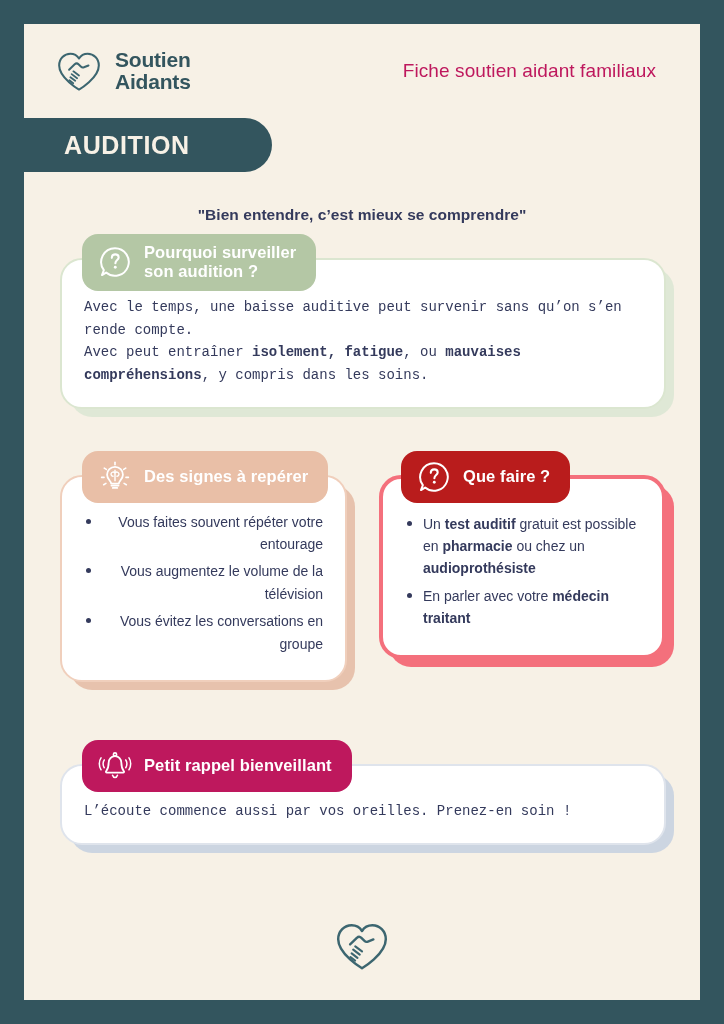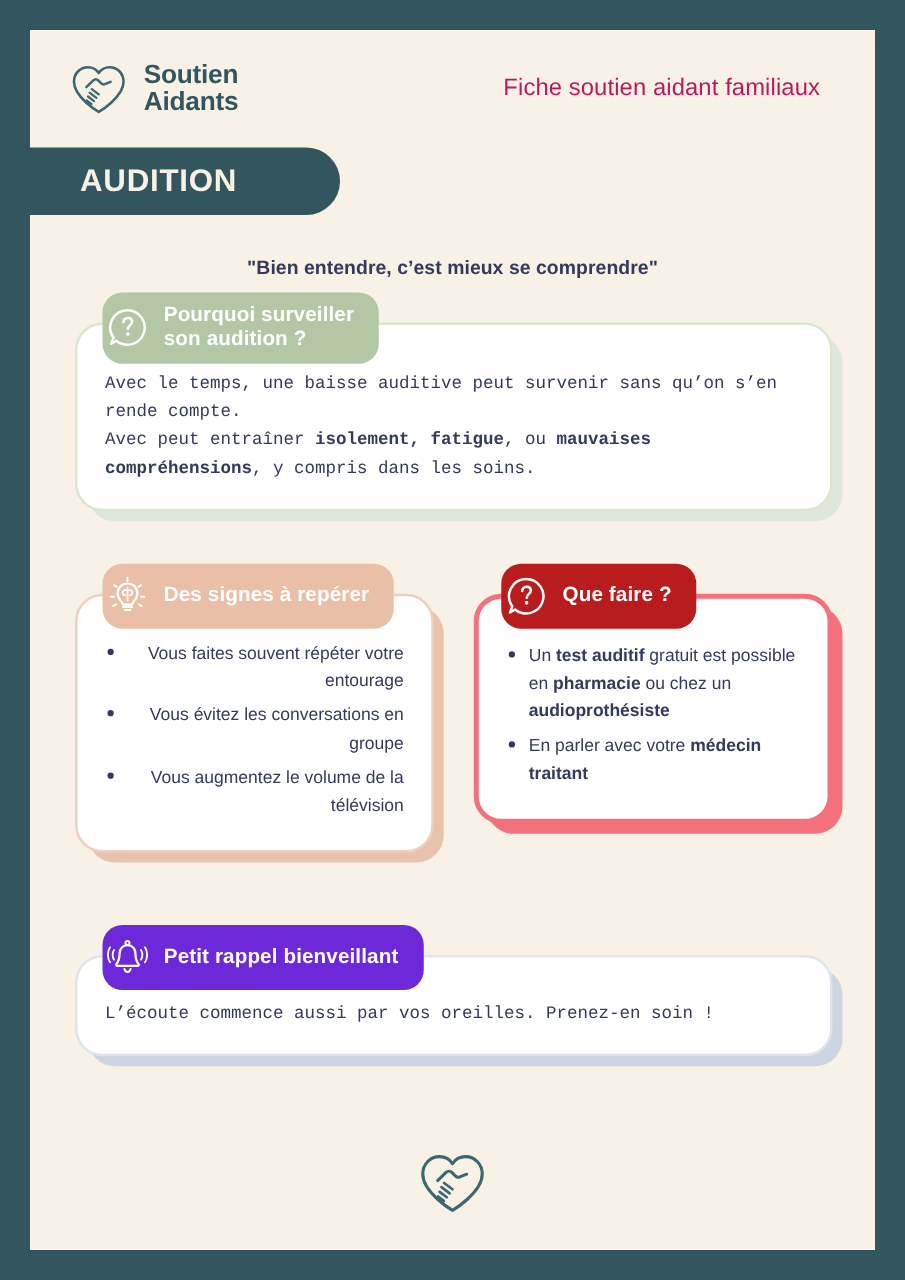--- a/index.html
+++ b/index.html
@@ -137,21 +137,21 @@
   }
 
   .card-head {
     position: absolute;
     left: 22px;
     top: -24px;
     z-index: 3;
     display: flex;
     align-items: center;
     gap: 12px;
-    padding: 9px 20px 9px 3px;
+    padding: 9px 20px 9px 16px;
     border-radius: 16px;
     color: #ffffff;
   }
 
   .card-head .head-icon {
     width: 34px;
     height: 34px;
     flex: none;
     display: block;
   }
@@ -226,21 +226,21 @@
   .c-green .card-shadow { background: #dfe8d6; }
 
   .c-peach .card-head   { background: #e9bfa7; }
   .c-peach .card-body   { border-color: #f0cfbc; text-align: right; }
   .c-peach .card-shadow { background: #e7c2ad; }
 
   .c-coral .card-head   { background: #b91c1c; }
   .c-coral .card-body   { border-color: #f4707c; border-width: 4px; }
   .c-coral .card-shadow { background: #f4707c; }
 
-  .c-blue  .card-head   { background: #6d28d9; }
+  .c-blue  .card-head   { background: #be185d; }
   .c-blue  .card-body   { border-color: #dfe4ec; }
   .c-blue  .card-shadow { background: #ccd5e1; }
 
   
   .footer {
     position: absolute;
     left: 0;
     right: 0;
     bottom: 28px;
     display: flex;
@@ -321,22 +321,22 @@
               <path d="M3.8 18.4 L6.4 18.4" stroke="#ffffff" stroke-width="1.7" stroke-linecap="round"></path>
               <path d="M32.2 18.4 L29.6 18.4" stroke="#ffffff" stroke-width="1.7" stroke-linecap="round"></path>
               <path d="M6.0 26.2 L8.4 24.8" stroke="#ffffff" stroke-width="1.7" stroke-linecap="round"></path>
               <path d="M30.0 26.2 L27.6 24.8" stroke="#ffffff" stroke-width="1.7" stroke-linecap="round"></path>
             </svg>
             <div class="head-label">Des signes à repérer</div>
           </div>
           <div class="card-body">
             <ul class="card-list">
               <li>Vous faites souvent répéter votre entourage</li>
+              <li>Vous augmentez le volume de la télévision</li>
               <li>Vous évitez les conversations en groupe</li>
-              <li>Vous augmentez le volume de la télévision</li>
             </ul>
           </div>
         </div>
       </div>
 
       <div class="col c-coral">
         <div class="card">
           <div class="card-shadow"></div>
           <div class="card-head">
             <svg class="head-icon" viewBox="0 0 36 36" fill="none">

